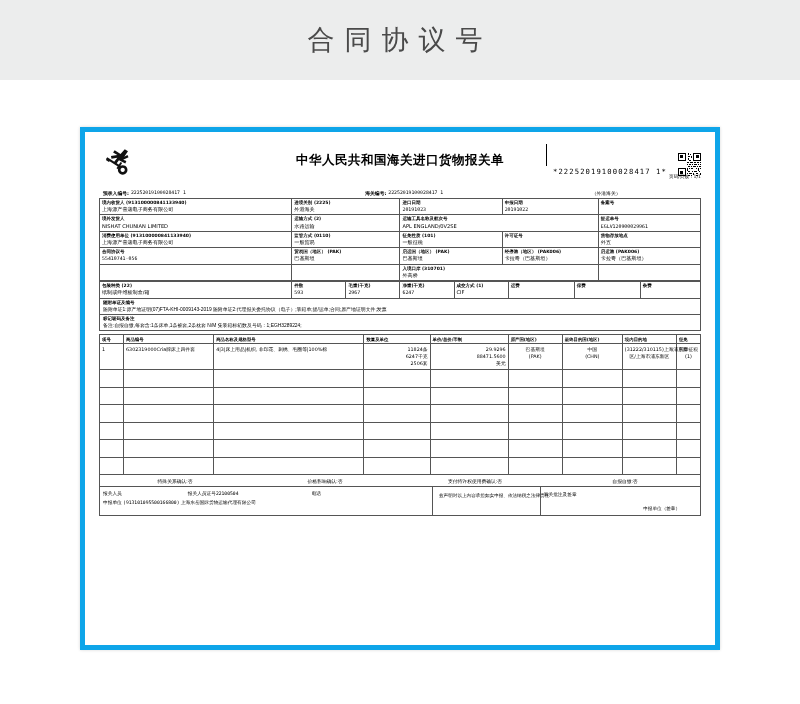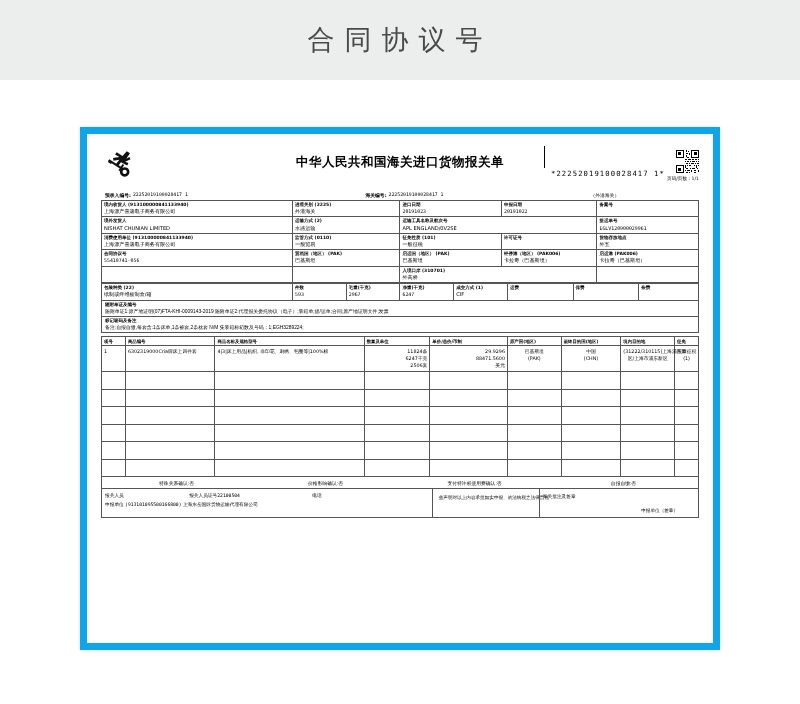--- a/index.html
+++ b/index.html
@@ -24,34 +24,34 @@
   }
   .page-body {
     width:800px; height:624px; background:#fff;
     display:flex; align-items:flex-start; justify-content:center;
     padding-top:47px;
   }
   
   .sheet {
     width:640px; height:523px;
     background:#fff;
-    border:7px solid #0ea5e9;
+    border:5px solid #0ea5e9;
     box-shadow:0 0 3px rgba(0,0,0,.16);
     padding:12px 14px 0 14px;
     position:relative;
   }
   
   .doc-head { display:flex; align-items:flex-start; height:45px; position:relative; }
   .emblem { width:34px; height:34px; margin-left:4px; margin-top:2px; }
   .doc-title {
     position:absolute; left:0; right:0; top:8px;
     text-align:center; font-size:12.5px; font-weight:bold;
     letter-spacing:.5px; font-family:"DejaVu Sans",sans-serif;
   }
-  .codes { position:absolute; right:0; top:0; display:flex; align-items:center; gap:4px; }
+  .codes { position:absolute; right:0; top:0; display:flex; align-items:flex-end; gap:4px; }
   .barcode { width:128px; }
   .bars { height:22px; display:flex; align-items:stretch; }
   .bars i { display:block; height:22px; background:#000; }
   .barnum {
     font-size:7.2px; letter-spacing:1.1px; text-align:center;
     font-family:"DejaVu Sans Mono",monospace; margin-top:.5px;
   }
   .qr { width:23px; height:23px; }
   .pageno {
     position:absolute; right:0; top:30px;

